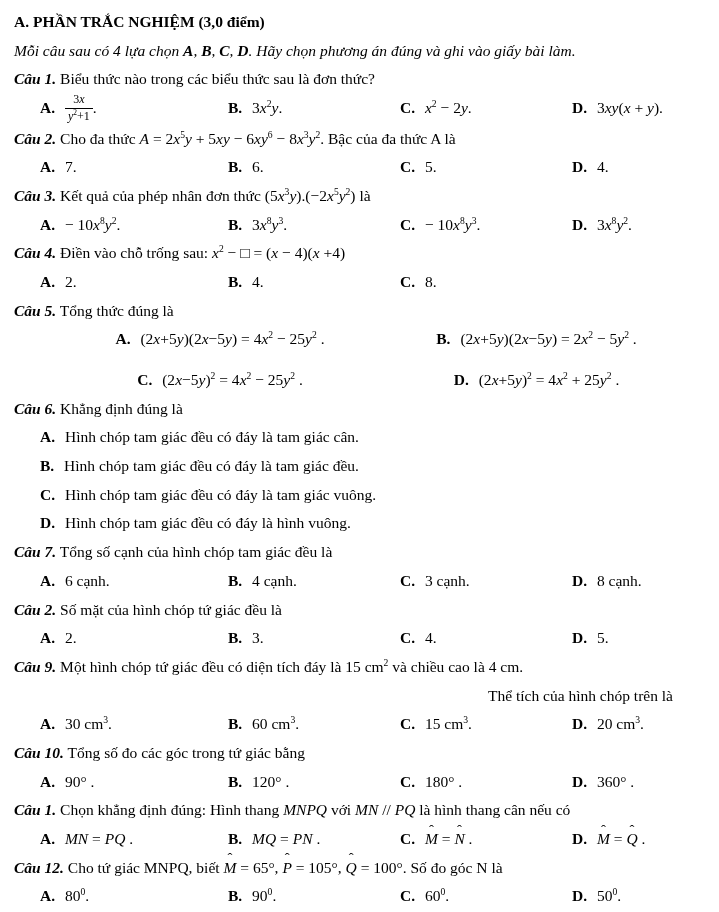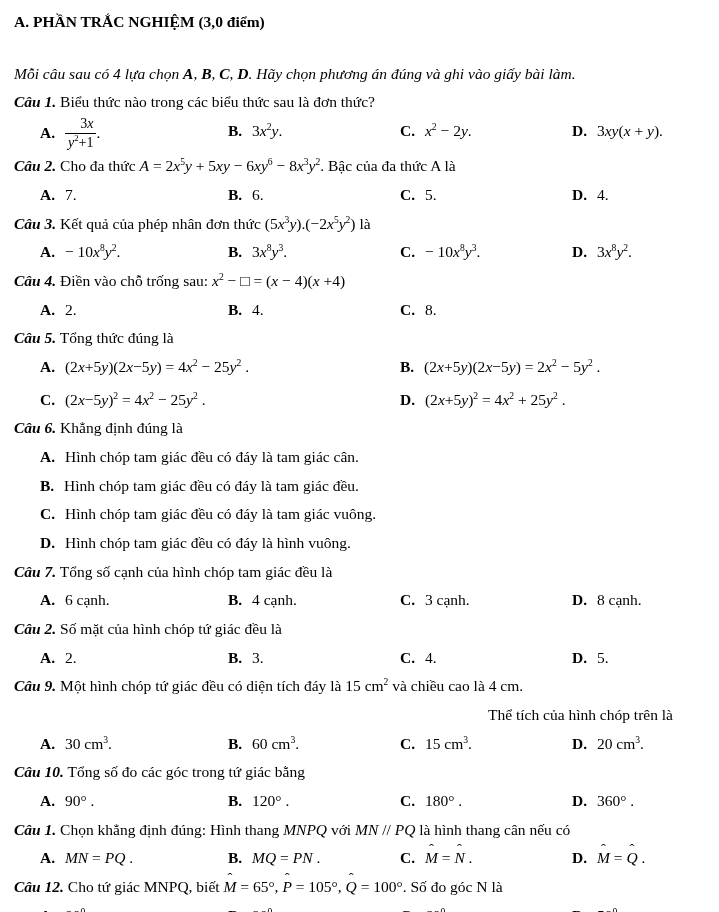--- a/index.html
+++ b/index.html
@@ -9,33 +9,33 @@
     height: 912px;
     padding: 8px 8px 4px 14px;
     font-family: "Liberation Serif", serif;
     font-size: 15.5px;
     line-height: 1.85;
     color: #000;
     background: #fff;
     overflow: hidden;
   }
   .section-title { font-weight: bold; }
-  .instructions { font-style: italic; margin-top: 23px; }
+  .instructions { font-style: italic; }
   .q-num { font-weight: bold; font-style: italic; }
   .opt-label { font-weight: bold; margin-right: 6px; }
   .options { padding-left: 26px; }
   .options.cols4 { display: grid; grid-template-columns: 188px 172px 172px 1fr; }
-  .options.cols2 { display: grid; grid-template-columns: 360px 1fr; row-gap: 4px; }
+  .options.cols2 { display: grid; grid-template-columns: 360px 1fr; row-gap: 12px; text-align: center; }
   .options.cols1 .option { display: block; }
   .q-text2 { padding-left: 33px; text-align: right; }
   sup { font-size: 0.62em; line-height: 0; }
   i { font-style: italic; }
   .frac {
-    display: inline-block; vertical-align: middle; text-align: right;
-    font-size: 14px; line-height: 1.15; position: relative; top: -1px;
+    display: inline-block; vertical-align: middle; text-align: center;
+    font-size: 12px; line-height: 1.15; position: relative; top: -1px;
   }
   .frac .fn { display: block; padding: 0 3px 1px; border-bottom: 1px solid #000; }
   .frac .fd { display: block; padding: 1px 3px 0; }
   .hat { position: relative; display: inline-block; line-height: 1; }
   .hat::before {
     content: "ˆ"; font-style: normal; position: absolute;
     top: -0.55em; left: 50%; transform: translateX(-50%); font-size: 0.95em;
   }
 </style>
 </head>

